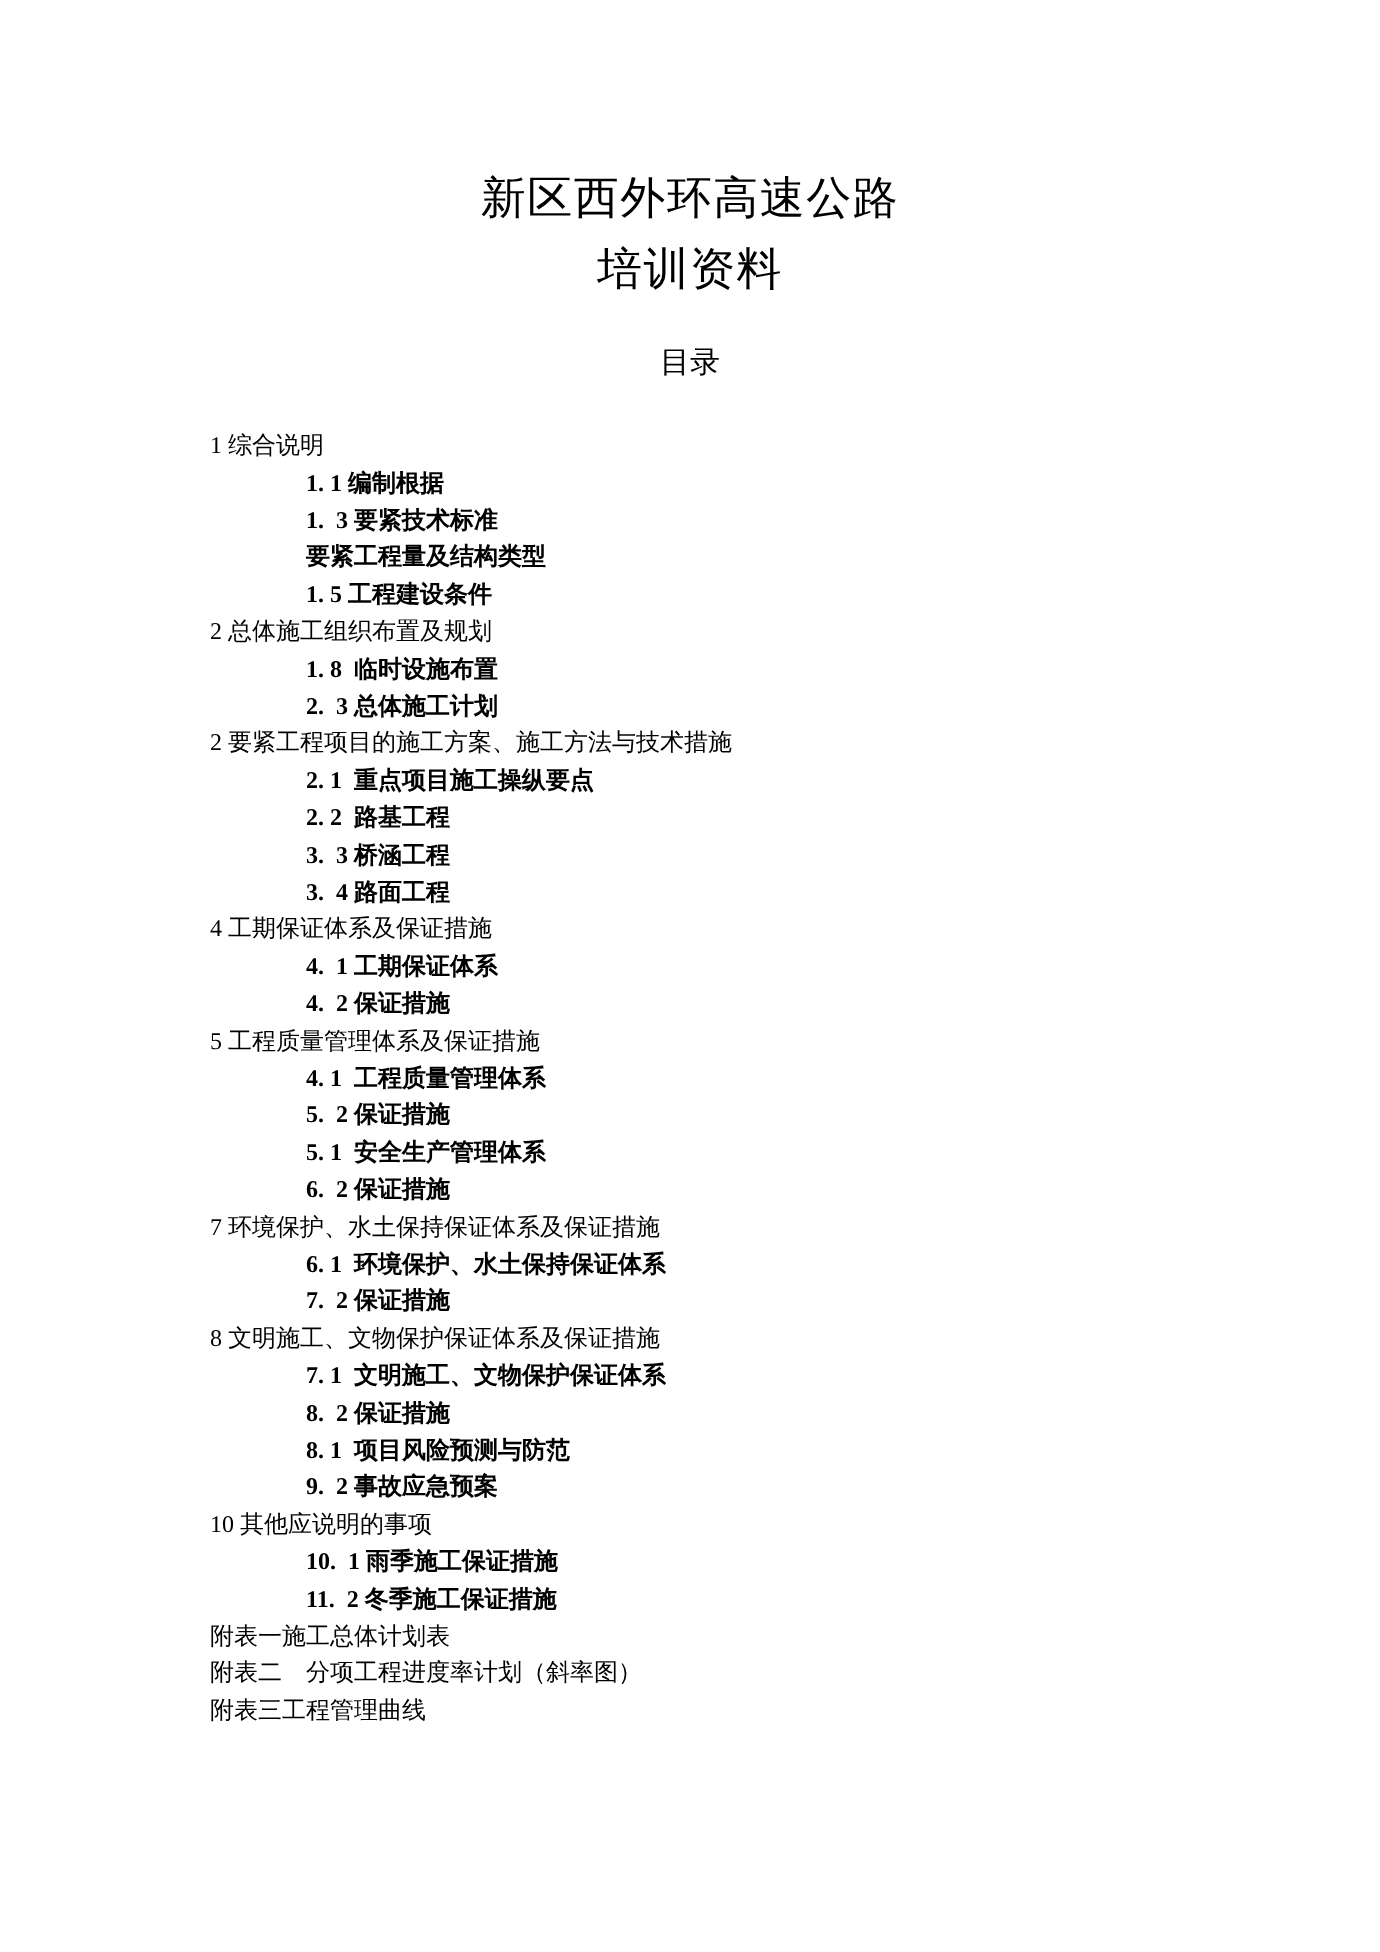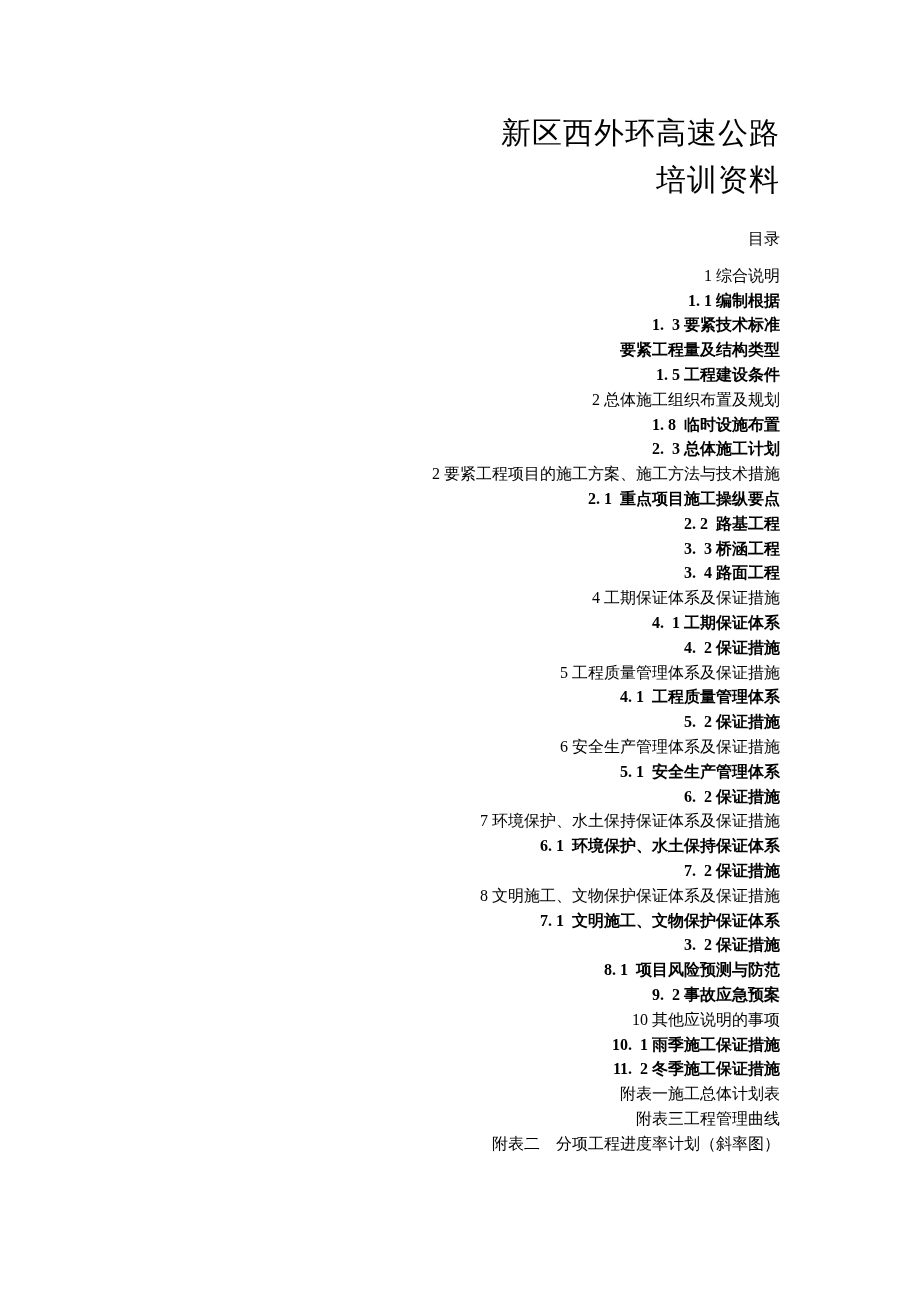--- a/index.html
+++ b/index.html
@@ -1,41 +1,41 @@
 <!DOCTYPE html>
 <html><head>
   <meta charset="utf-8">
   <style>
     * {
       margin: 0;
       padding: 0;
       box-sizing: border-box;
-      text-align: right;
     }
     body {
       background: #ffffff;
       font-family: "SimSun", "宋体", serif;
       width: 920px;
       height: 1301px;
       padding: 110px 140px 40px 140px;
       color: #000000;
       font-size: 16px;
       line-height: 1.55;
     }
     .title-block {
       text-align: center;
       margin-bottom: 24px;
     }
     .title-line {
       font-size: 30px;
       letter-spacing: 1px;
     }
     .toc-label {
-      font-size: 16px;
-      margin-bottom: 12px;
+      text-align: center;
+      font-size: 20px;
+      margin-bottom: 28px;
     }
     .level0 {
       margin-left: 0;
     }
     .level1 {
       margin-left: 64px;
       font-weight: bold;
     }
     .toc-entry {
       white-space: pre;
@@ -64,30 +64,29 @@
     <div class="toc-entry level1">2. 1  重点项目施工操纵要点</div>
     <div class="toc-entry level1">2. 2  路基工程</div>
     <div class="toc-entry level1">3.  3 桥涵工程</div>
     <div class="toc-entry level1">3.  4 路面工程</div>
     <div class="toc-entry level0">4 工期保证体系及保证措施</div>
     <div class="toc-entry level1">4.  1 工期保证体系</div>
     <div class="toc-entry level1">4.  2 保证措施</div>
     <div class="toc-entry level0">5 工程质量管理体系及保证措施</div>
     <div class="toc-entry level1">4. 1  工程质量管理体系</div>
     <div class="toc-entry level1">5.  2 保证措施</div>
-    <div class="toc-entry level0">6 安全生产管理体系及保证措施</div>
     <div class="toc-entry level1">5. 1  安全生产管理体系</div>
     <div class="toc-entry level1">6.  2 保证措施</div>
     <div class="toc-entry level0">7 环境保护、水土保持保证体系及保证措施</div>
     <div class="toc-entry level1">6. 1  环境保护、水土保持保证体系</div>
     <div class="toc-entry level1">7.  2 保证措施</div>
     <div class="toc-entry level0">8 文明施工、文物保护保证体系及保证措施</div>
     <div class="toc-entry level1">7. 1  文明施工、文物保护保证体系</div>
-    <div class="toc-entry level1">3.  2 保证措施</div>
+    <div class="toc-entry level1">8.  2 保证措施</div>
     <div class="toc-entry level1">8. 1  项目风险预测与防范</div>
     <div class="toc-entry level1">9.  2 事故应急预案</div>
     <div class="toc-entry level0">10 其他应说明的事项</div>
     <div class="toc-entry level1">10.  1 雨季施工保证措施</div>
     <div class="toc-entry level1">11.  2 冬季施工保证措施</div>
     <div class="toc-entry level0">附表一施工总体计划表</div>
+    <div class="toc-entry level0">附表二    分项工程进度率计划（斜率图）</div>
     <div class="toc-entry level0">附表三工程管理曲线</div>
-    <div class="toc-entry level0">附表二    分项工程进度率计划（斜率图）</div>
   </div>
 
 </body></html>

